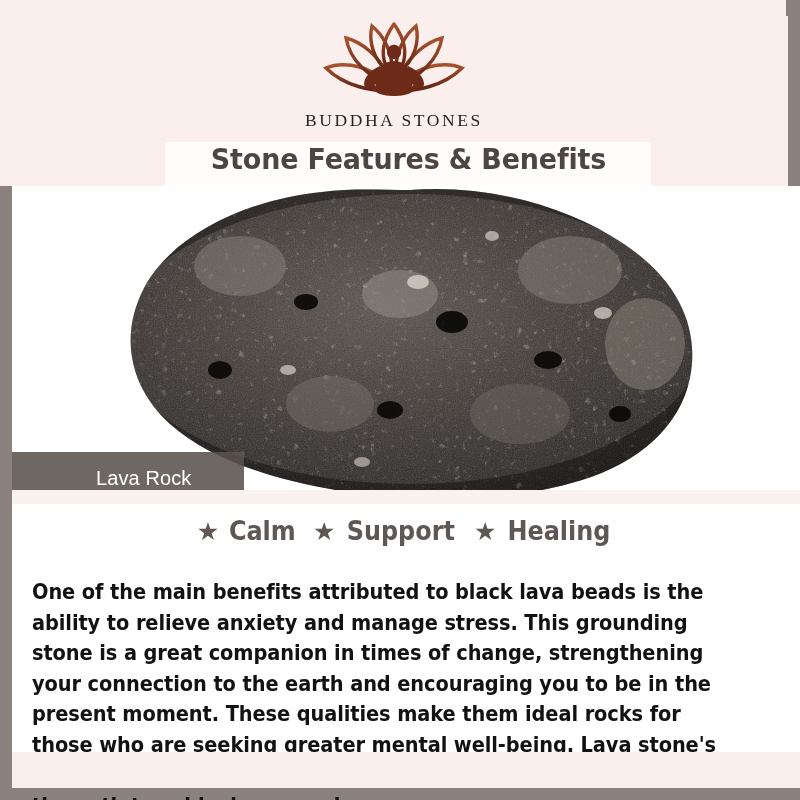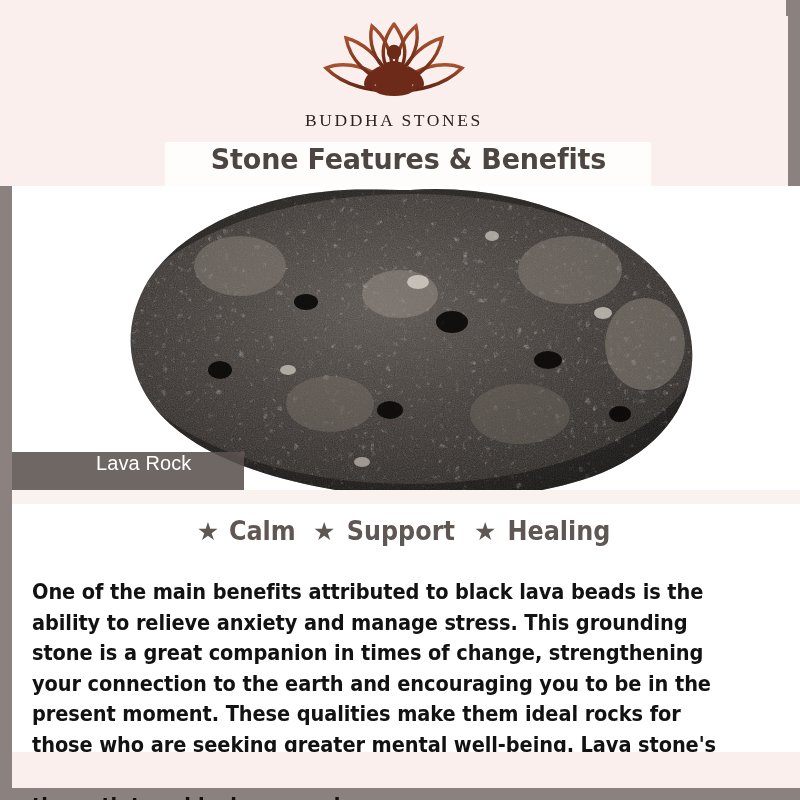--- a/index.html
+++ b/index.html
@@ -139,21 +139,21 @@
 
   
   .caption-band {
     position: absolute;
     left: 12px;
     top: 452px;
     width: 232px;
     height: 38px;
     background: rgba(90, 82, 79, 0.88);
     display: flex;
-    align-items: flex-start;
+    align-items: flex-end;
   }
   .caption-text {
     margin-left: 84px;
     color: #ffffff;
     font-size: 20px;
     font-family: "Liberation Sans", sans-serif;
     letter-spacing: 0.1px;
     white-space: nowrap;
   }
 

